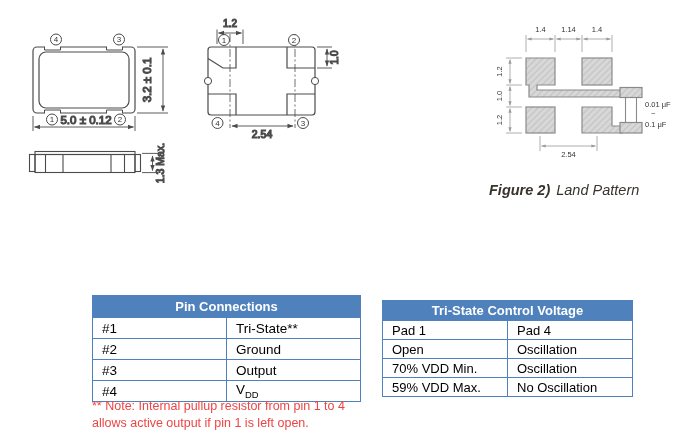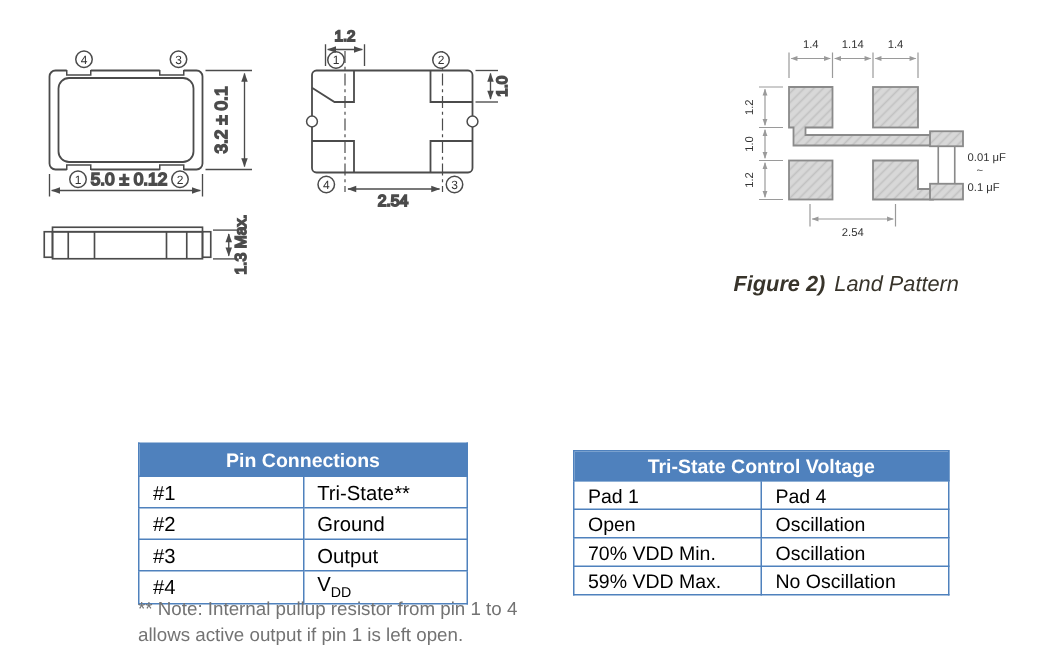--- a/index.html
+++ b/index.html
@@ -11,32 +11,32 @@
   .fig-caption{position:absolute;font-style:italic;color:#38342b;white-space:nowrap;}
   .fig-caption .cap-label{font-weight:bold;margin-right:6px;}
   #fig1-caption{left:42px;top:226px;font-size:15px;}
   #fig2-caption{left:489px;top:182px;font-size:14.5px;}
 
   table.dtable{position:absolute;border-collapse:collapse;table-layout:fixed;background:#fff;}
   table.dtable th{background:#4f81bd;color:#ffffff;font-weight:bold;font-size:13px;
                   border:1.5px solid #4f81bd;text-align:center;padding:2px 4px;}
   table.dtable td{border:1.5px solid #4f81bd;font-size:13.5px;color:#000;
                   padding:1px 6px 1px 9px;vertical-align:middle;background:#fff;}
-  #pin-table{left:92px;top:295px;width:220px;}
+  #pin-table{left:92px;top:295px;width:269px;}
   #pin-table th{height:17px;}
   #pin-table td{height:18px;}
   #pin-table td.c1{width:42px;}
   #tristate-table{left:382px;top:300px;width:251px;}
   #tristate-table th{height:15px;}
   #tristate-table td{height:16px;font-size:13px;}
   #tristate-table td.c1{width:114px;}
   sub{font-size:70%;}
 
   .note{position:absolute;left:92px;top:398px;width:260px;font-size:12.5px;
-        line-height:16.5px;color:#737373;}
+        line-height:16.5px;color:#ef4444;}
 </style>
 </head>
 <body>
 
 <div class="canvas">
 
   <svg id="fig1" style="left:0;top:0" width="360" height="260" viewBox="0 0 360 260">
     <defs>
       <marker id="arw" viewBox="0 0 10 10" refX="9.2" refY="5" markerWidth="7.5" markerHeight="6" orient="auto-start-reverse" markerUnits="userSpaceOnUse">
         <path d="M0 1.4 L10 5 L0 8.6 Z" fill="#4b4b4b"></path>

